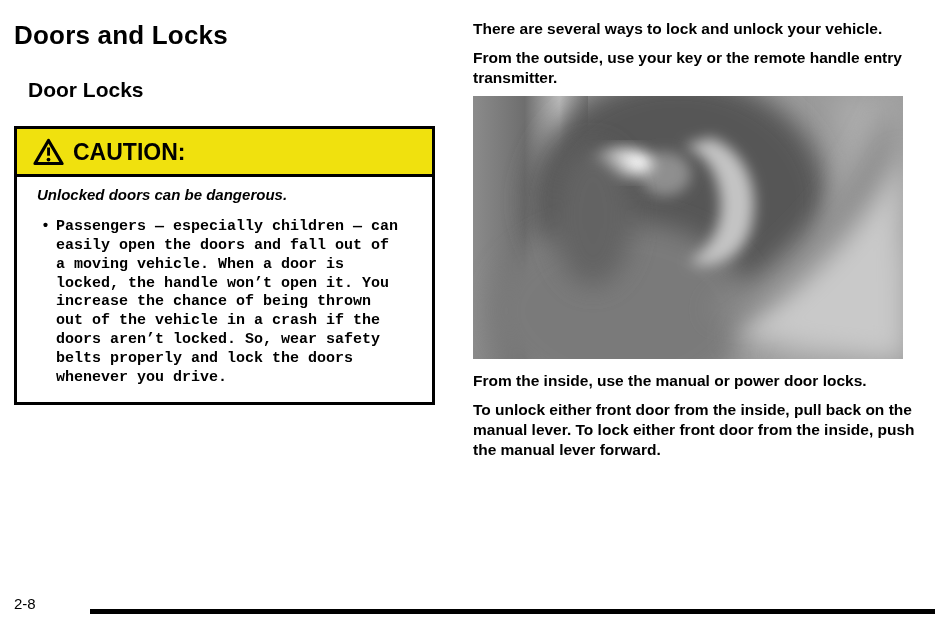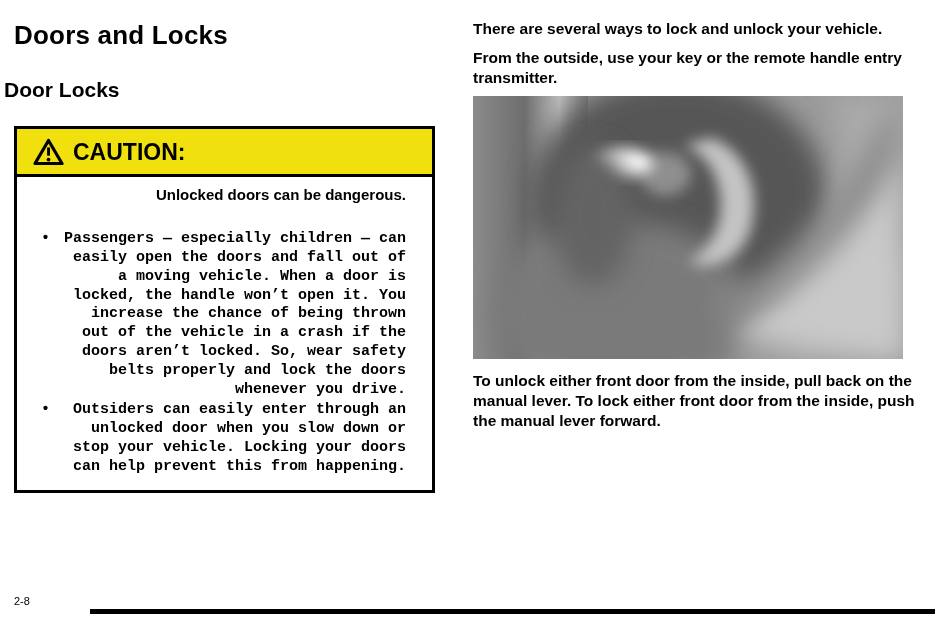--- a/index.html
+++ b/index.html
@@ -9,62 +9,61 @@
     font-family: "Liberation Sans", sans-serif;
     color: #000;
   }
   .page { position: relative; width: 950px; height: 620px; overflow: hidden; background: #fff; }
 
   .title {
     position: absolute; left: 14px; top: 20px;
     font-size: 26px; font-weight: bold; letter-spacing: 0.2px;
   }
   .subtitle {
-    position: absolute; left: 4px; top: 78px;
+    position: absolute; left: 28px; top: 78px;
     font-size: 21px; font-weight: bold;
   }
 
   
   .caution-box {
     position: absolute; left: 14px; top: 126px; width: 421px;
     border: 3px solid var(--rule-color, #000);
     background: #fff;
-    text-align: right;
   }
   .caution-header {
     background: var(--caution-header-bg, #f0e10e);
     border-bottom: 3px solid var(--rule-color, #000);
     padding: 9px 16px 8px 16px;
     display: flex; align-items: center; gap: 9px;
   }
   .caution-title { font-size: 23px; font-weight: bold; }
   .warning-icon svg { display: block; }
   .caution-body {
     padding: 9px 26px 13px 20px;
     font-weight: bold; font-size: 15px; line-height: 1.26;
   }
-  .caution-intro { margin-bottom: 25px; }
+  .caution-intro { margin-bottom: 13px; font-style: italic; }
   .caution-list { list-style: none; font-family: Liberation Mono, monospace; }
   .caution-list li { position: relative; padding-left: 19px; margin-bottom: 1px; }
   .caution-list li::before { content: "\2022"; position: absolute; left: 4px; }
 
   
   .right-col {
     position: absolute; left: 473px; top: 19px; width: 464px;
     font-size: 15.5px; line-height: 1.28;
   }
   .right-col p { margin-bottom: 9px; font-weight: bold; }
   .photo {
     display: block; width: 430px; height: 263px;
     margin: 5px 0 12px 0;
   }
 
   
   .footer-page {
-    position: absolute; left: 14px; top: 595px; font-size: 11px;
+    position: absolute; left: 14px; top: 595px; font-size: 15px;
   }
   .footer-rule {
     position: absolute; left: 90px; top: 609px; width: 845px; height: 5px;
     background: var(--rule-color, #000);
   }
 </style>
 </head>
 <body>
 
 <div class="page">
@@ -80,21 +79,20 @@
           <rect x="14.1" y="9.5" width="2.9" height="8.2" fill="#000"></rect>
           <circle cx="15.5" cy="21.6" r="1.9" fill="#000"></circle>
         </svg>
       </span>
       <span class="caution-title">CAUTION:</span>
     </div>
     <div class="caution-body">
       <div class="caution-intro">Unlocked doors can be dangerous.</div>
       <ul class="caution-list">
         <li>Passengers — especially children — can easily open the doors and fall out of a moving vehicle. When a door is locked, the handle won’t open it. You increase the chance of being thrown out of the vehicle in a crash if the doors aren’t locked. So, wear safety belts properly and lock the doors whenever you drive.</li>
-        <li>Outsiders can easily enter through an unlocked door when you slow down or stop your vehicle. Locking your doors can help prevent this from happening.</li>
       </ul>
     </div>
   </div>
 
   <div class="right-col">
     <p>There are several ways to lock and unlock your vehicle.</p>
     <p>From the outside, use your key or the remote handle entry transmitter.</p>
 
     <svg class="photo" viewBox="0 0 430 263" preserveAspectRatio="none" aria-hidden="true">
       <defs>
@@ -117,19 +115,20 @@
       <ellipse cx="150" cy="215" rx="130" ry="90" fill="#7a7a7a" filter="url(#b14)"></ellipse>
       <path d="M430 0 L360 0 C 382 95 362 185 300 263 L430 263 Z" fill="#ababab" filter="url(#b14)"></path>
       <path d="M420 0 C 385 85 325 160 235 215 C 305 235 385 195 430 140 Z" fill="#8e8e8e" filter="url(#b14)"></path>
       <path d="M430 55 C 392 130 330 195 255 242 L 430 263 Z" fill="#c9c9c9" filter="url(#b14)"></path>
       <path d="M238 42 C 272 54 288 92 278 132 C 270 162 242 176 216 166 C 242 150 252 120 246 94 C 242 72 230 56 210 50 Z" fill="#c4c4c4" filter="url(#b8)"></path>
       <ellipse cx="192" cy="78" rx="26" ry="22" fill="#8f8f8f" filter="url(#b8)"></ellipse>
       <ellipse cx="151" cy="67" rx="29" ry="14" fill="#ffffff" filter="url(#b8)"></ellipse>
       <ellipse cx="120" cy="120" rx="40" ry="70" fill="#636363" filter="url(#b14)"></ellipse>
     </svg>
 
+    <p>From the inside, use the manual or power door locks.</p>
     <p>To unlock either front door from the inside, pull back on the manual lever. To lock either front door from the inside, push the manual lever forward.</p>
   </div>
 
   <div class="footer-page">2-8</div>
   <div class="footer-rule"></div>
 
 </div>
 
 </body></html>

